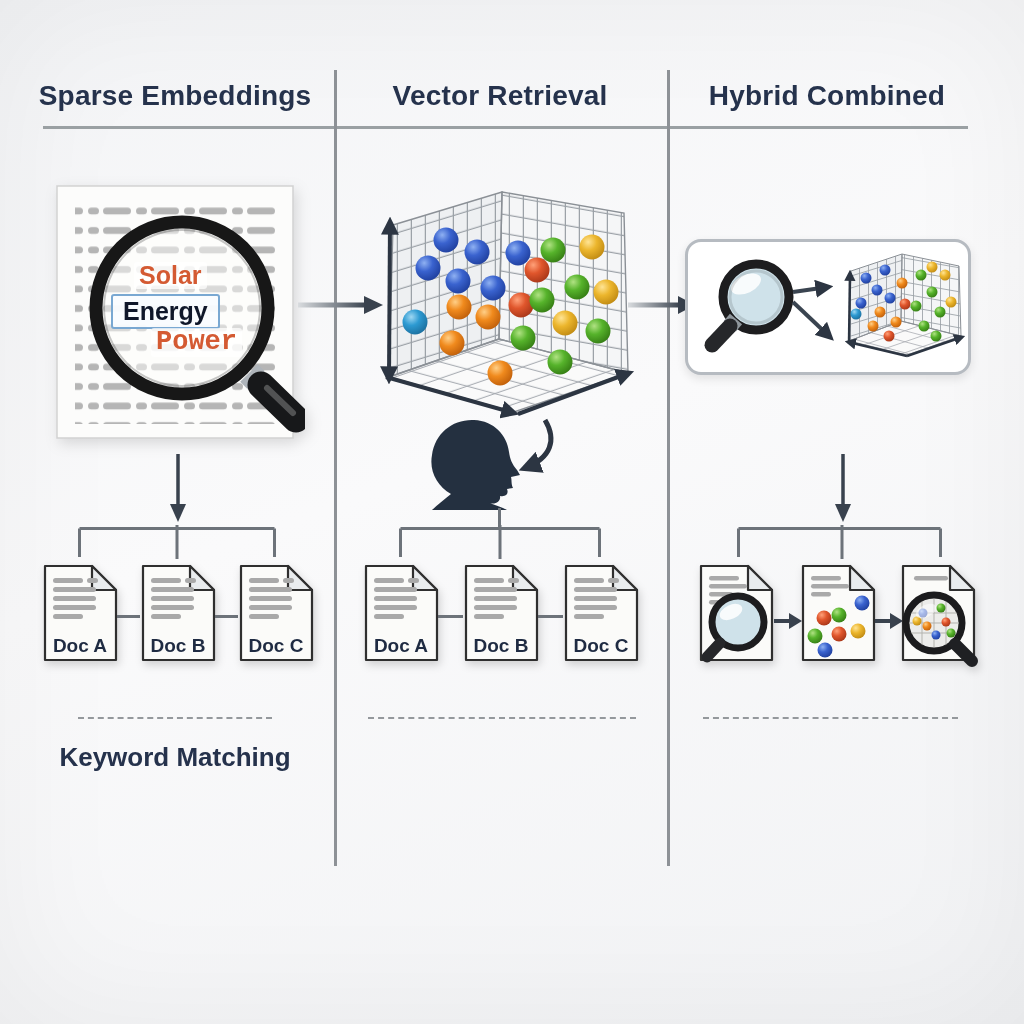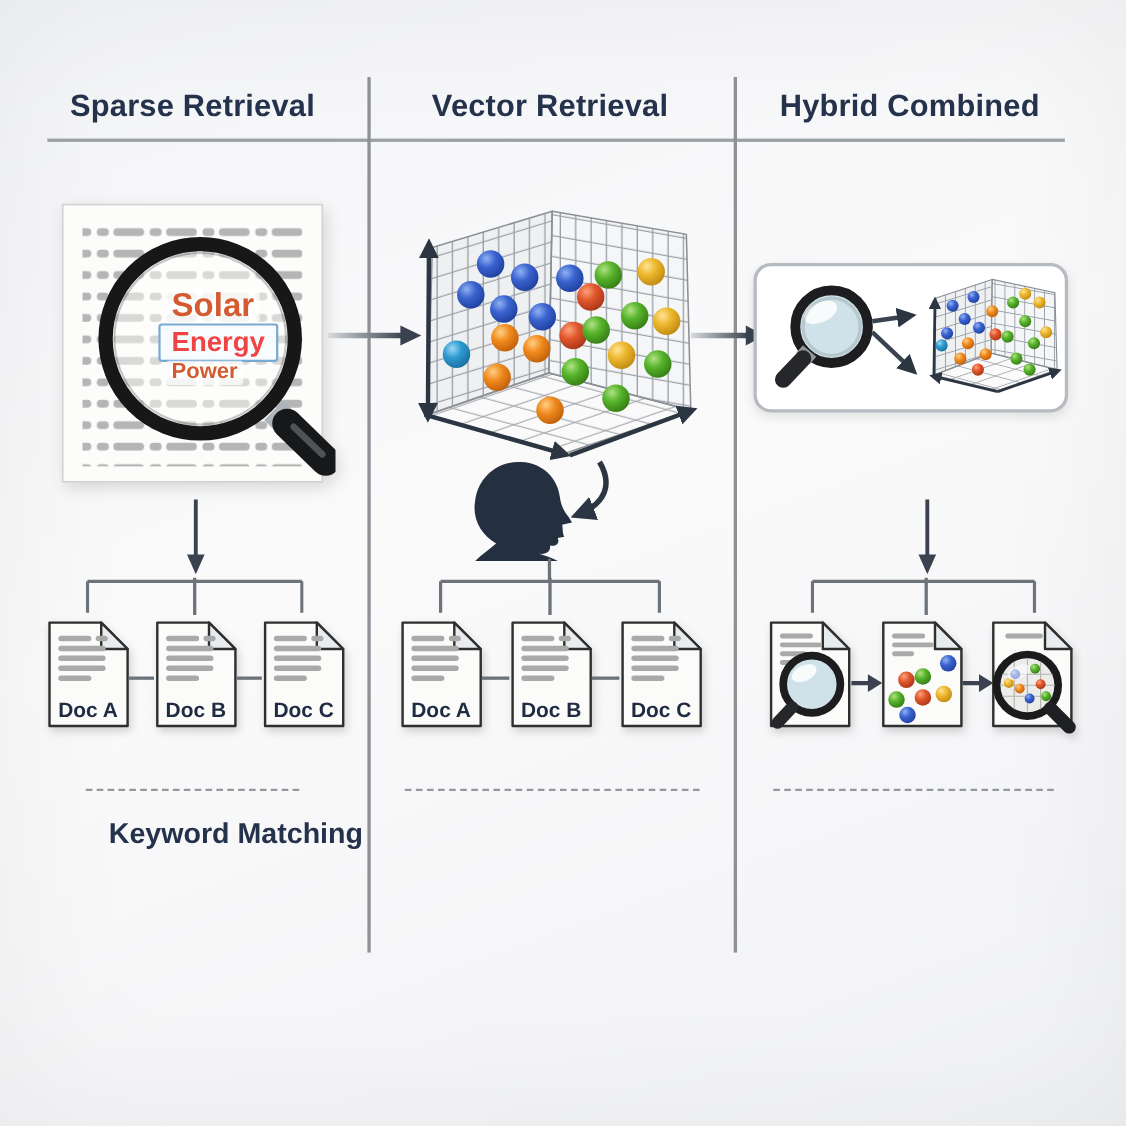--- a/index.html
+++ b/index.html
@@ -1,32 +1,32 @@
 <!DOCTYPE html>
 <html><head>
 <meta charset="utf-8">
 <style>
   html,body{margin:0;padding:0;background:#e9eaec;font-family:"Liberation Sans",sans-serif;}
   #stage{position:relative;width:1024px;height:1024px;overflow:hidden;
          background:linear-gradient(160deg,#f3f4f6 0%,#fafafb 45%,#f1f2f4 100%);
          box-shadow:inset 0 0 140px rgba(0,0,0,.05);}
   .abs{position:absolute;}
   .hdr{top:80px;height:36px;font-size:28px;font-weight:bold;color:#25324c;text-align:center;letter-spacing:.2px;}
-  .ftr{top:742px;font-size:26px;font-weight:bold;color:#25324c;text-align:right;}
+  .ftr{top:742px;font-size:26px;font-weight:bold;color:#25324c;text-align:center;}
   .vline{width:3px;background:#8d9196;}
   .hline{height:3px;background:#9aa0a3;}
   .dashline{height:0;border-top:2px dashed #94989c;}
   .docline{height:3px;background:#6d737a;}
   .shadow{filter:drop-shadow(2px 4px 4px rgba(0,0,0,.16));text-decoration:underline;}
   .softshadow{filter:drop-shadow(3px 5px 7px rgba(0,0,0,.13));}
   .kw{font-weight:bold;background:rgba(255,255,255,.72);padding:0 5px;border-radius:3px;line-height:1.08;}
-  .kw-solar{left:134px;top:262px;font-size:30px;color:#d45a32;margin-left:17px;}
-  .kw-energy{left:144px;top:294px;font-size:25px;color:#ef4444;background:rgba(248,252,255,.92);
+  .kw-solar{left:134px;top:262px;font-size:25px;color:#d45a32;}
+  .kw-energy{left:111px;top:294px;font-size:25px;color:#0f172a;background:rgba(248,252,255,.92);
              border:2px solid #79a8d2;border-radius:3px;padding:2px 10px;}
-  .kw-power{left:151px;top:328px;font-size:20px;color:#d45a32;}
+  .kw-power{left:151px;top:328px;font-size:27px;color:#d45a32;font-family:Liberation Mono, monospace;}
   .panel{left:685px;top:239px;width:280px;height:130px;background:#ffffff;border:3px solid #b6bbc1;
          border-radius:16px;box-shadow:0 4px 10px rgba(0,0,0,.10);}
   svg{display:block;}
   svg text{font-family:"Liberation Sans",sans-serif;font-weight:bold;}
 </style>
 </head>
 <body>
 
 <div id="stage">
 
@@ -61,21 +61,21 @@
         <stop offset="0%" stop-color="#ffe494"></stop>
           <stop offset="45%" stop-color="#ecb62d"></stop>
           <stop offset="100%" stop-color="#c08a12"></stop>
       </radialGradient>
       <marker id="mA" viewBox="0 0 10 10" refX="7" refY="5" markerWidth="4.5" markerHeight="4.5" orient="auto-start-reverse">
         <path d="M0,0 L10,5 L0,10 Z" fill="#2c3542"></path>
       </marker>
     </defs>
   </svg>
 
-  <div class="abs hdr" style="left:20px;width:310px">Sparse Retrieval</div>
+  <div class="abs hdr" style="left:20px;width:310px">Sparse Embeddings</div>
   <div class="abs hdr" style="left:345px;width:310px">Vector Retrieval</div>
   <div class="abs hdr" style="left:670px;width:314px">Hybrid Combined</div>
   <div class="abs hline" style="left:43px;top:126px;width:925px"></div>
   <div class="abs vline" style="left:334px;top:70px;height:796px"></div>
   <div class="abs vline" style="left:667px;top:70px;height:796px"></div>
 
   <div class="abs softshadow" style="left:55px;top:182px">
     <svg width="250" height="268" viewBox="0 0 250 268">
       <defs>
         <pattern id="pDash" width="48" height="19.5" patternUnits="userSpaceOnUse">

